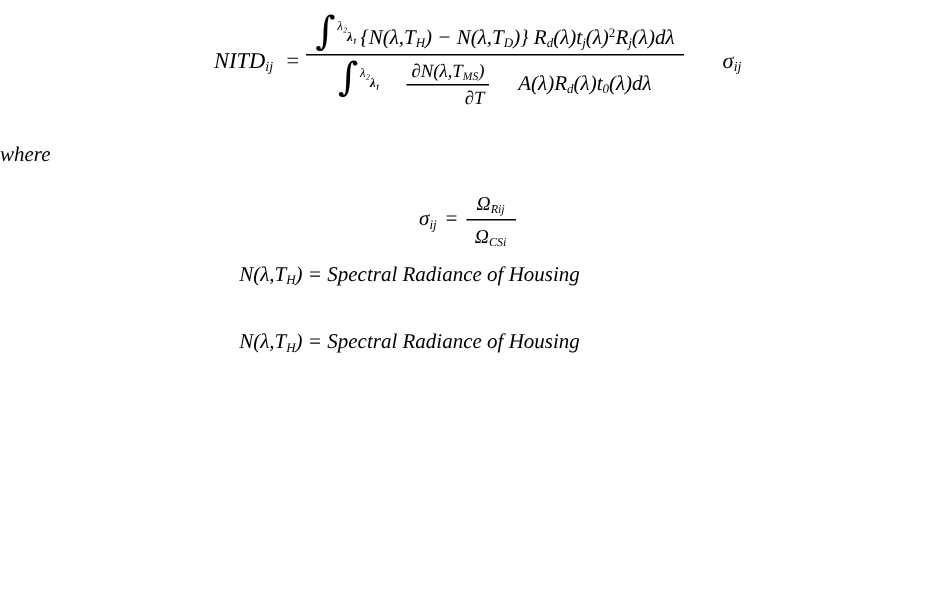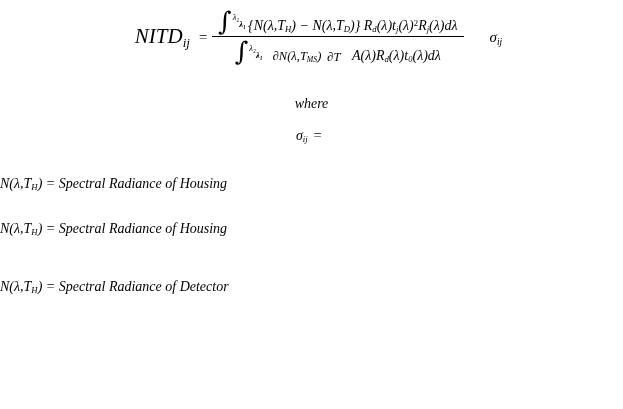--- a/index.html
+++ b/index.html
@@ -32,21 +32,21 @@
   .main-eq {
     position: absolute;
     left: 0;
     top: 10px;
     width: 623px;
     display: flex;
     justify-content: center;
     align-items: center;
   }
   .main-eq .lhs {
-    font-size: 21px;
+    font-size: 15px;
     font-style: italic;
     white-space: nowrap;
     padding-right: 4px;
     margin-left: 14px;
   }
   .main-eq .eqsign {
     font-size: 15px;
     padding: 0 4px;
   }
   .frac {
@@ -107,24 +107,24 @@
   }
   sup.pw {
     font-size: 0.62em;
     font-style: normal;
     vertical-align: 0.5em;
   }
 
   
   .pfrac {
     display: inline-flex;
-    flex-direction: row;
+    flex-direction: column;
     align-items: flex-end;
     vertical-align: middle;
-    margin: 0 5px;
+    margin: 0 16px;
   }
   .pfrac .pnum {
     font-size: 12.5px;
     padding: 0 3px 1px 3px;
     white-space: nowrap;
   }
   .pfrac .pbar {
     height: 1px;
     background: #000;
     width: 100%;
@@ -134,21 +134,21 @@
     padding: 1px 3px 0 3px;
     white-space: nowrap;
   }
 
   
   .where {
     position: absolute;
     left: 0;
     top: 96px;
     width: 623px;
-    text-align: center;
+    text-align: left;
     font-size: 14px;
     font-style: italic;
   }
 
   
   .sigma-eq {
     position: absolute;
     left: 0;
     top: 128px;
     width: 623px;
@@ -169,21 +169,21 @@
 
   
   .deflist {
     position: absolute;
     left: 0;
     top: 176px;
     width: 623px;
   }
   .defline {
     width: 546px;
-    text-align: left;
+    text-align: center;
     font-size: 14px;
     font-style: italic;
     white-space: nowrap;
   }
   .d0 { margin-top: 0px; }
   .d1 { margin-top: 29px; }
   .d2 { margin-top: 41px; }
   .d3 { margin-top: 27px; }
   .d4 { margin-top: 27px; }
 </style>
@@ -229,27 +229,31 @@
     </span>
 
     <span class="trailing math"><span>σ</span><sub class="idx">ij</sub></span>
   </div>
 
   <div class="where">where</div>
 
   <div class="sigma-eq">
     <span class="slhs math"><span>σ</span><sub class="idx">ij</sub></span>
     <span class="slhs math">=</span>
+    <span class="frac">
+      <span class="num math"><span>Ω</span><sub class="idx">Rij</sub></span>
+      <span class="bar"></span>
+      <span class="den math"><span>Ω</span><sub class="idx">CSi</sub></span>
+    </span>
   </div>
 
   <div class="deflist">
 
     <div class="defline d0"><span>N(λ,T</span><sub class="idx">H</sub><span>) = Spectral Radiance of Housing</span></div>
 
     <div class="defline d1"><span>N(λ,T</span><sub class="idx">H</sub><span>) = Spectral Radiance of Housing</span></div>
 
-    <div class="defline d2"><span>N(λ,T</span><sub class="idx">H</sub><span>) = Spectral Radiance of Detector</span></div>
 
 
 
   </div>
 
 </div>
 
 </body></html>

